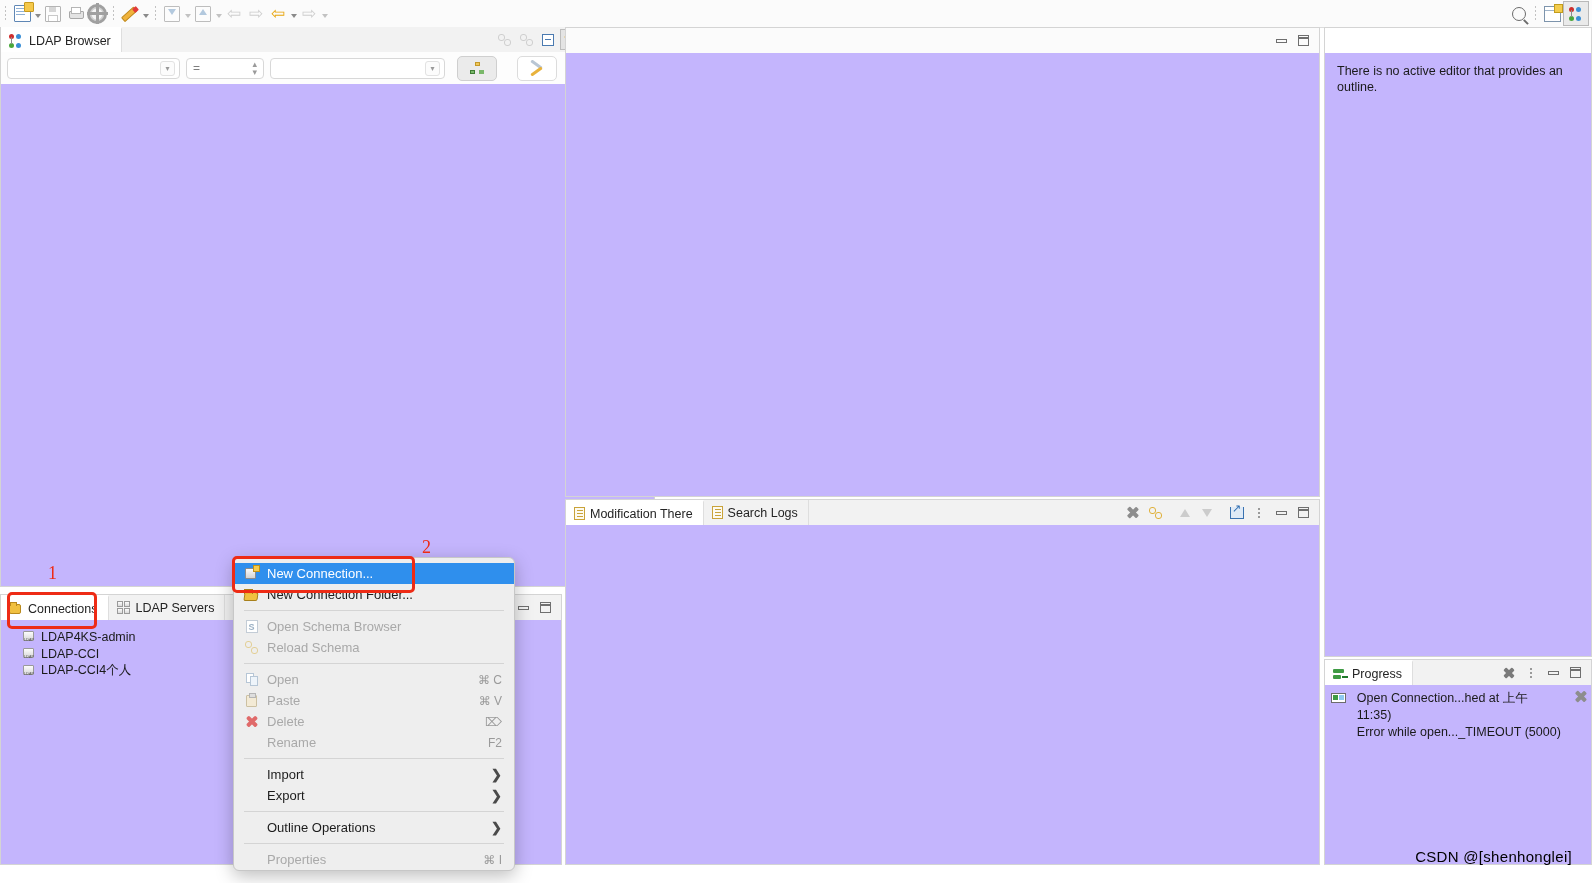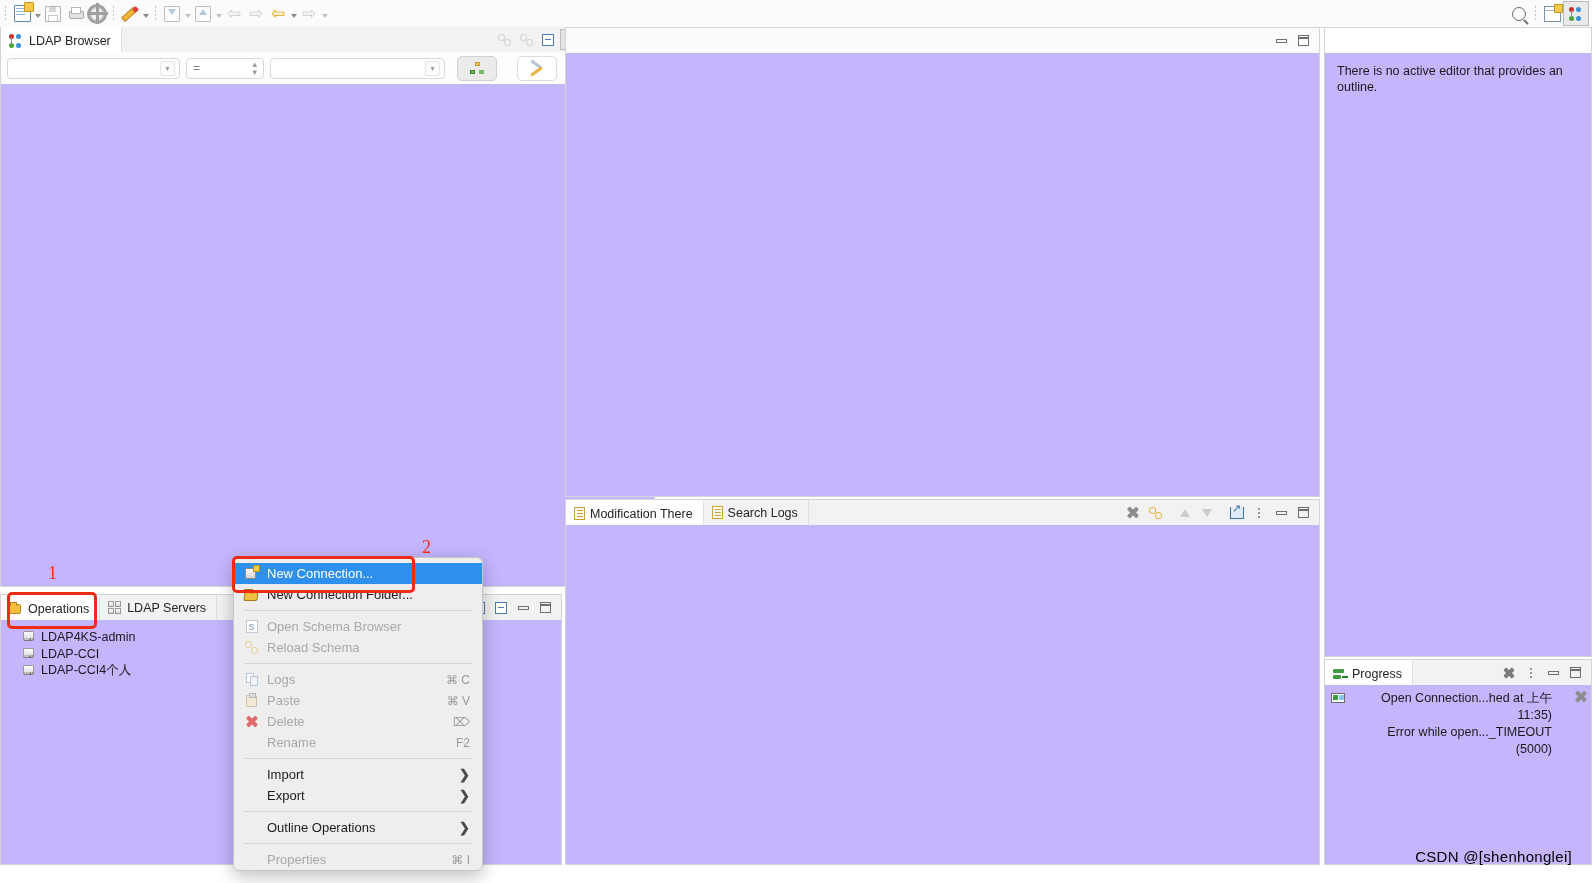--- a/index.html
+++ b/index.html
@@ -466,34 +466,33 @@
   .ic-ldapservers i:nth-child(4){left:7px;top:7px}
 
   
   #outline-panel { left: 1324px; top: 27px; width: 268px; height: 630px; }
   #outline-text {
     padding: 10px 12px; font-size:12.5px; color:#1a1a1a; line-height:16px;
   }
   
   #progress-panel { left: 1324px; top: 659px; width: 268px; height: 206px; }
   .progress-entry {
-    display:flex; align-items:flex-start; gap:22px;
+    display:flex; align-items:flex-start; gap:11px;
     padding: 5px 4px 5px 6px;
-    text-align: right;
   }
   .progress-lines { font-size:12.5px; color:#1a1a1a; line-height:17px; }
   .progress-cancel {
     margin-left:auto; flex:none;
   }
 
   
   #context-menu {
     position: absolute;
     left: 233px; top: 557px;
-    width: 250px;
+    width: 282px;
     background: #eeeeee;
     border: 1px solid #c7c7c7;
     border-radius: 6px;
     box-shadow: 0 5px 18px rgba(0,0,0,.26);
     padding: 5px 0 0 0;
     box-sizing: border-box;
     overflow: hidden;
     font-size: 13px;
   }
   .mi {
@@ -783,21 +782,21 @@
         </div>
     </div>
   </div>
   <div class="panel-body"></div>
 </div>
 
 <div class="panel" id="connections-panel">
   <div class="panel-tabbar">
     <div class="ptab active">
       <span class="ic-conn-folder"></span>
-      <span>Operations</span>
+      <span>Connections</span>
     </div>
     <div class="ptab">
       <span class="ic-ldapservers">
           <i></i>
           <i></i>
           <i></i>
           <i></i>
         </span>
       <span>LDAP Servers</span>
     </div>
@@ -897,21 +896,21 @@
     <span class="mi-icon">
         <span class="ic-reload"></span>
       </span>
     <span class="mi-label">Reload Schema</span>
   </div>
   <div class="mi-sep"></div>
   <div class="mi disabled">
     <span class="mi-icon">
         <span class="ic-copy"></span>
       </span>
-    <span class="mi-label">Logs</span>
+    <span class="mi-label">Open</span>
     <span class="mi-accel">⌘ C</span>
   </div>
   <div class="mi disabled">
     <span class="mi-icon">
         <span class="ic-paste"></span>
       </span>
     <span class="mi-label">Paste</span>
     <span class="mi-accel">⌘ V</span>
   </div>
   <div class="mi disabled">

